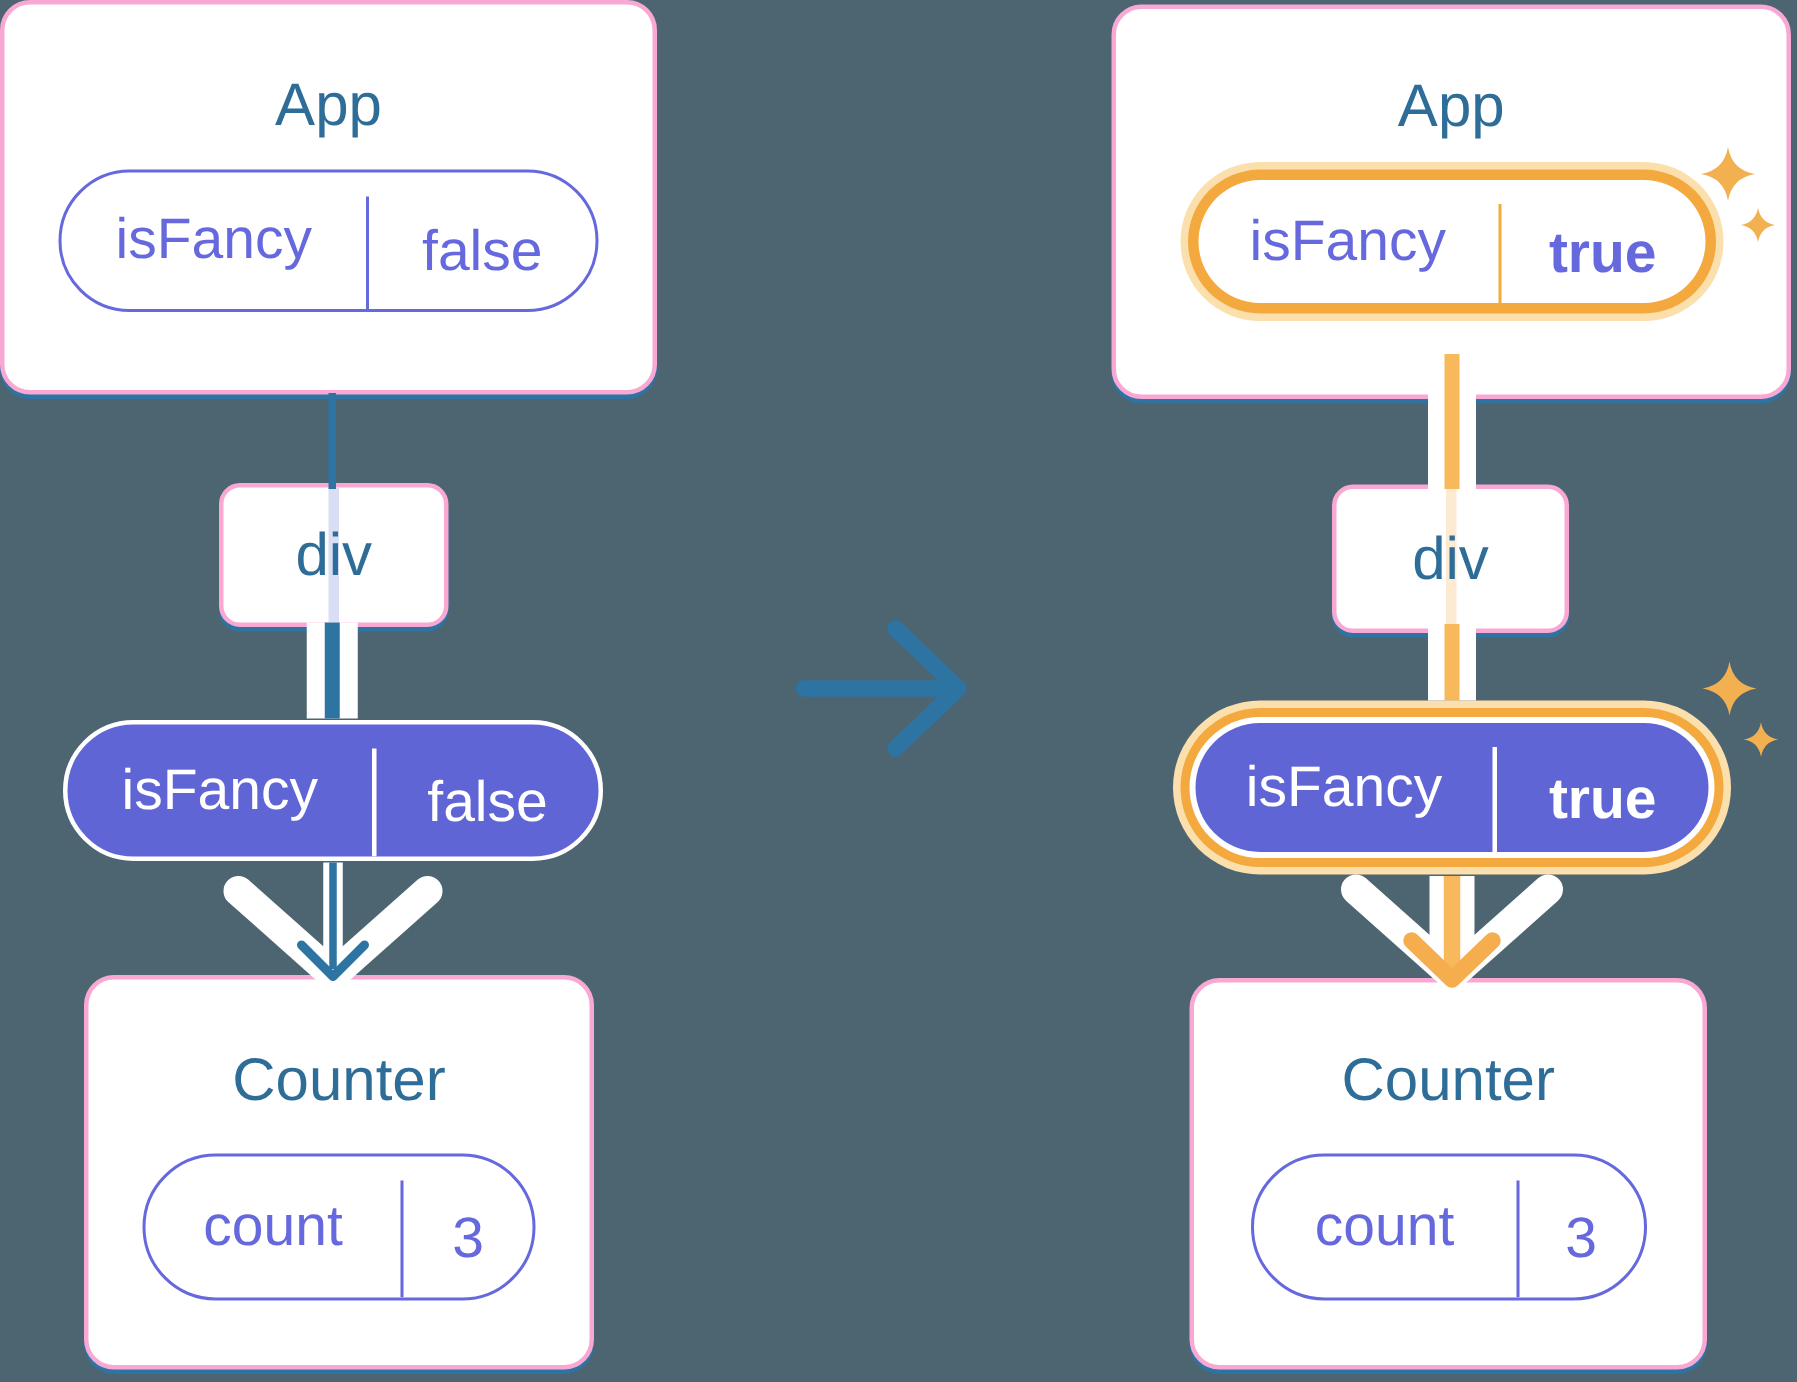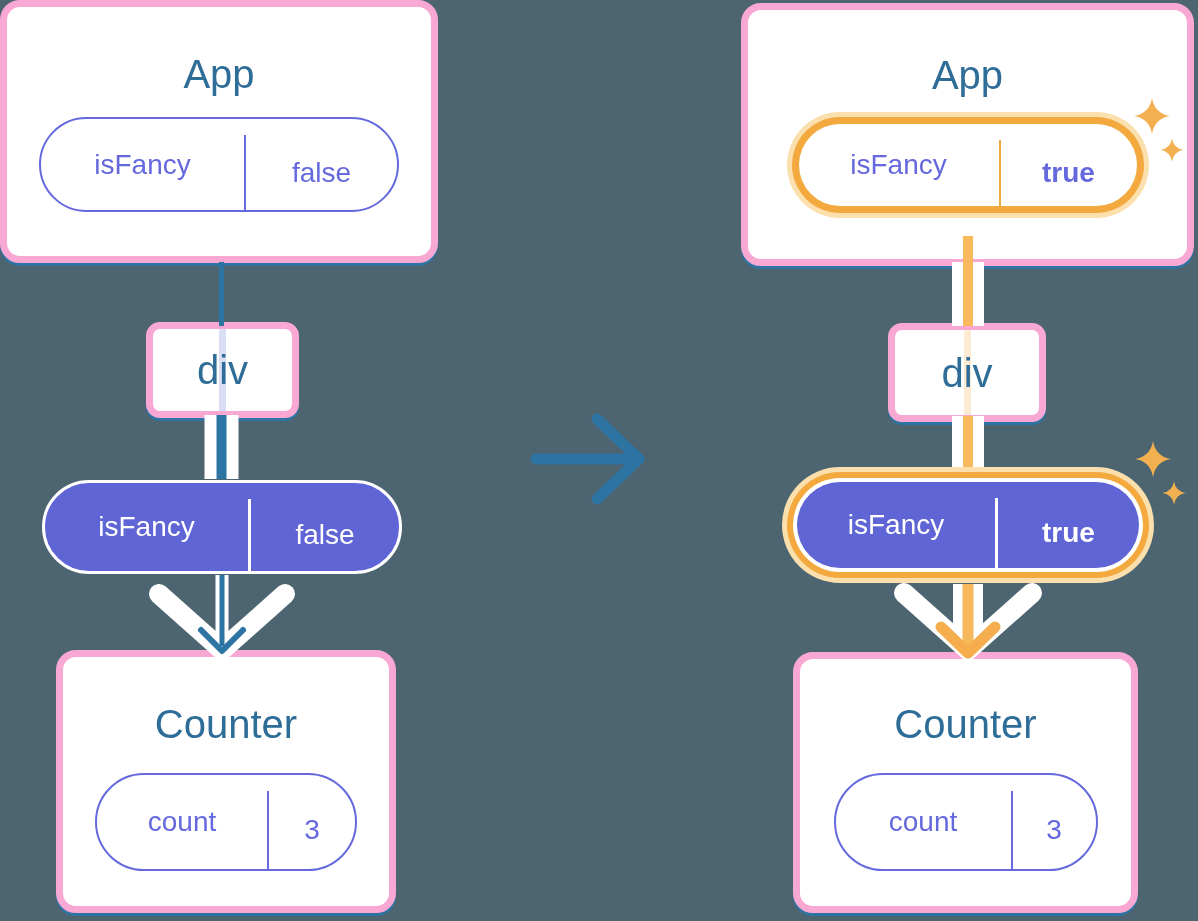--- a/index.html
+++ b/index.html
@@ -1,29 +1,29 @@
 <!DOCTYPE html>
 <html><head>
 <meta charset="utf-8">
 <style>
   html,body{margin:0;padding:0;background:#4d6571;}
   .stage{position:relative;width:1198px;height:921px;background:#4d6571;overflow:hidden;
          font-family:"Liberation Sans","DejaVu Sans",sans-serif;}
   
-  .card{position:absolute;background:#ffffff;border:7px solid #f9a8d4;
+  .card{position:absolute;background:#ffffff;border:3px solid #f9a8d4;
         box-shadow:0 3px 0 #2d74a3;box-sizing:border-box;
         display:flex;flex-direction:column;align-items:center;z-index:2;}
   .card-big{border-radius:20px;}
   .card-small{border-radius:14px;justify-content:center;text-align:right;}
   .card-title{font-size:40px;font-weight:500;color:#2e6d97;line-height:1.15;}
   
   .pill{border-radius:999px;display:flex;align-items:stretch;box-sizing:border-box;overflow:hidden;}
   .pill-outline{border:2.5px solid #6569dd;background:#ffffff;}
   .pill-filled{position:absolute;background:#6065d6;border:3px solid #ffffff;z-index:2;}
-  .cell{display:flex;align-items:center;justify-content:center;font-size:28px;color:#6569dd;}
+  .cell{display:flex;align-items:center;justify-content:center;font-size:38px;color:#6569dd;}
   .cell-divider{border-left:2.5px solid #6569dd;margin-top:16px;}
   .pill-filled .cell{color:#ffffff;}
   .pill-filled .cell-divider{border-left:3px solid #ffffff;}
   .bold{font-weight:700;text-align:right;}
   
   .glow{background:#fbe0ae;border-radius:999px;padding:5px;box-sizing:content-box;z-index:2;}
   .ring{background:#f3a93e;border-radius:999px;padding:7px;}
   .ring-tight{padding:6px;}
   .fancy-inner{background:#ffffff;border-radius:999px;display:flex;align-items:stretch;overflow:hidden;}
   .fancy-inner .cell{color:#6569dd;}

